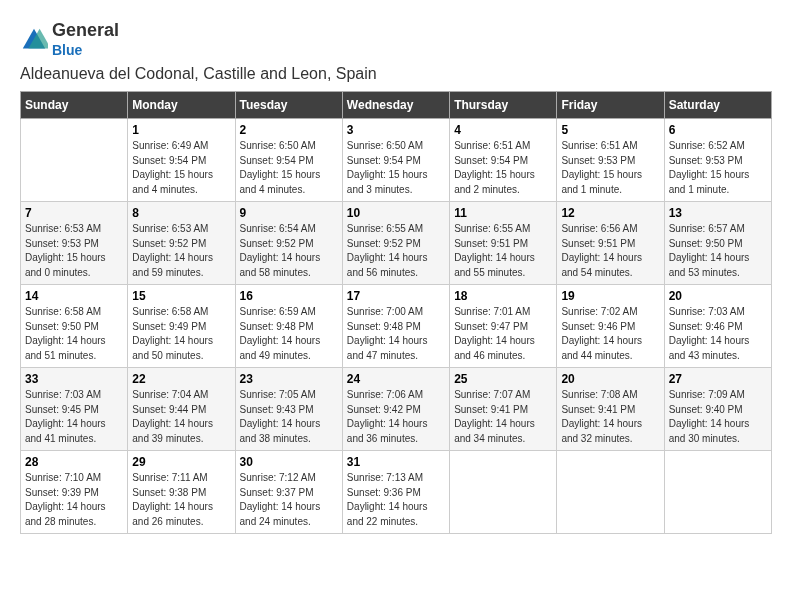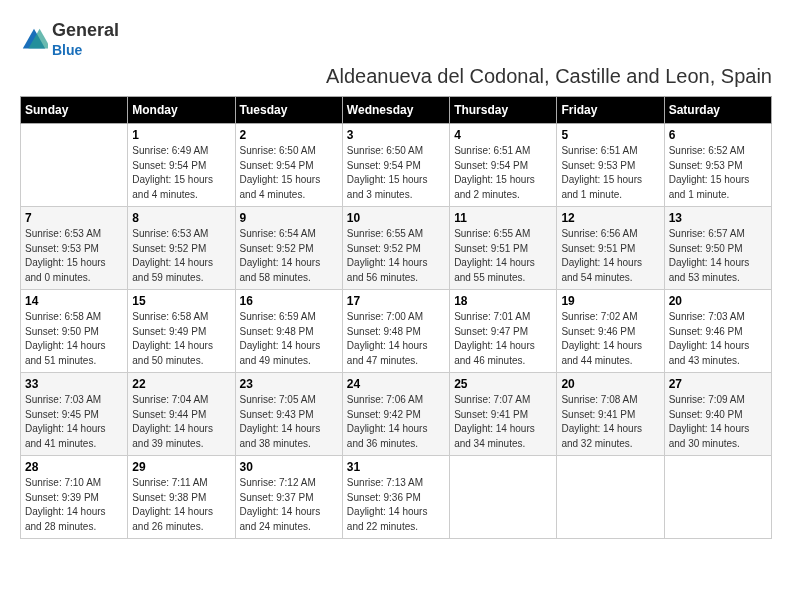--- a/index.html
+++ b/index.html
@@ -36,32 +36,32 @@
       width: 28px;
       height: 28px;
     }
     .month-title {
       font-size: 36px;
       font-weight: bold;
       color: #333;
       text-align: right;
     }
     .subtitle {
-      font-size: 20px;
-      color: #333;
-      text-align: right;
+      font-size: 16px;
+      color: #333;
+      text-align: left;
       margin-bottom: 8px;
     }
     table {
       width: 100%;
       border-collapse: collapse;
       font-size: 11px;
     }
     thead tr {
-      background-color: #000000;
+      background-color: #404040;
       color: #fff;
     }
     thead th {
       padding: 6px 4px;
       text-align: left;
       font-size: 12px;
       font-weight: bold;
       border: 1px solid #aaa;
     }
     tbody tr {

